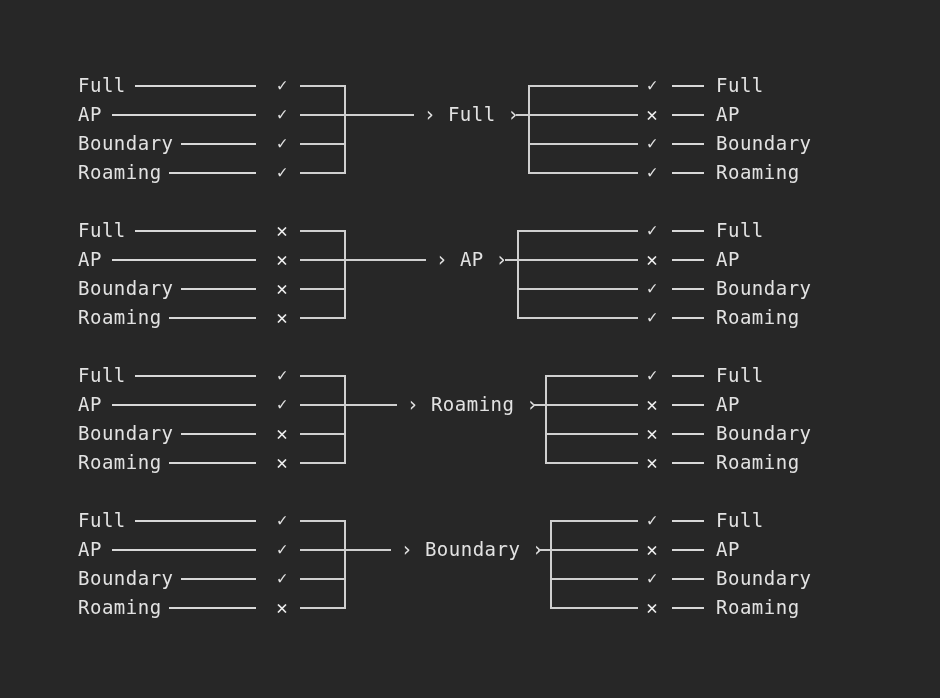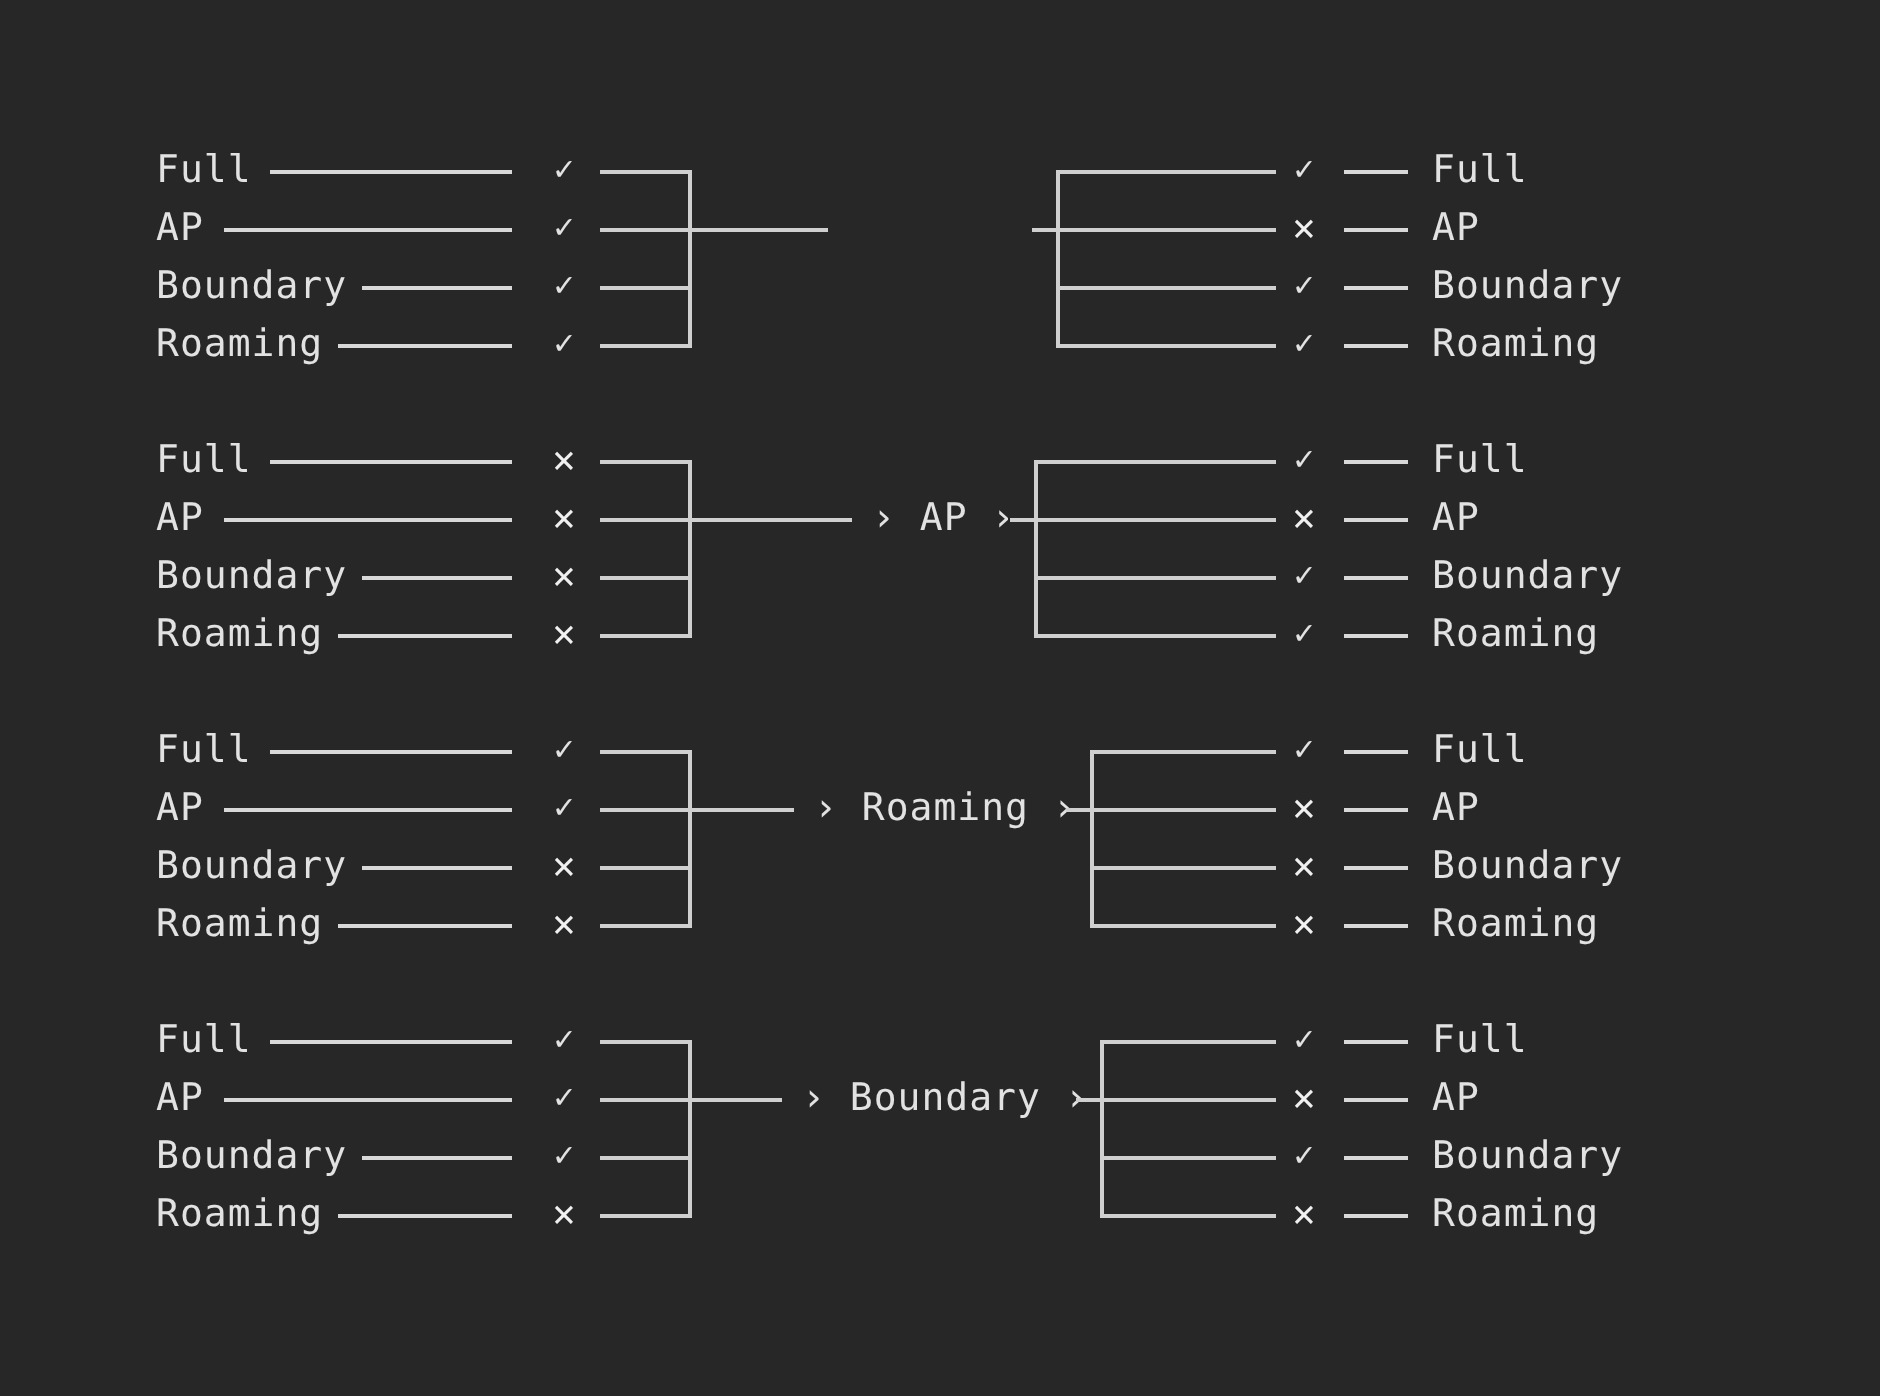--- a/index.html
+++ b/index.html
@@ -141,20 +141,21 @@
         <span class="hstub" style="left: 300px; width: 46px;"></span>
       </div>
       <div class="row" style="top: 87px;">
         <span class="lbl-left">Roaming</span>
         <span class="dash-left" style="left: 169.15px; width: 86.85px;"></span>
         <span class="mark check" style="left: 272px;">✓</span>
         <span class="hstub" style="left: 300px; width: 46px;"></span>
       </div>
       <div class="vbar" style="left: 344px; top: 14px; height: 89px;"></div>
       <div class="arrow-line" style="left: 344px; top: 43px; width: 70px;"></div>
+      <div class="center-label" style="left: 424px; top: 29px; width: 91.6px;">› Full ›</div>
       <div class="arrow-line" style="left: 515.6px; top: 43px; width: 12px;"></div>
       <div class="vbar" style="left: 527.6px; top: 14px; height: 89px;"></div>
       <div class="row" style="top: 0px;">
         <span class="hstub" style="left: 527.6px; width: 110.4px;"></span>
         <span class="mark check" style="left: 642px;">✓</span>
         <span class="dash-right" style="left: 672px; width: 32px;"></span>
         <span class="lbl-right" style="left: 716px;">Full</span>
       </div>
       <div class="row" style="top: 29px;">
         <span class="hstub" style="left: 527.6px; width: 110.4px;"></span>

